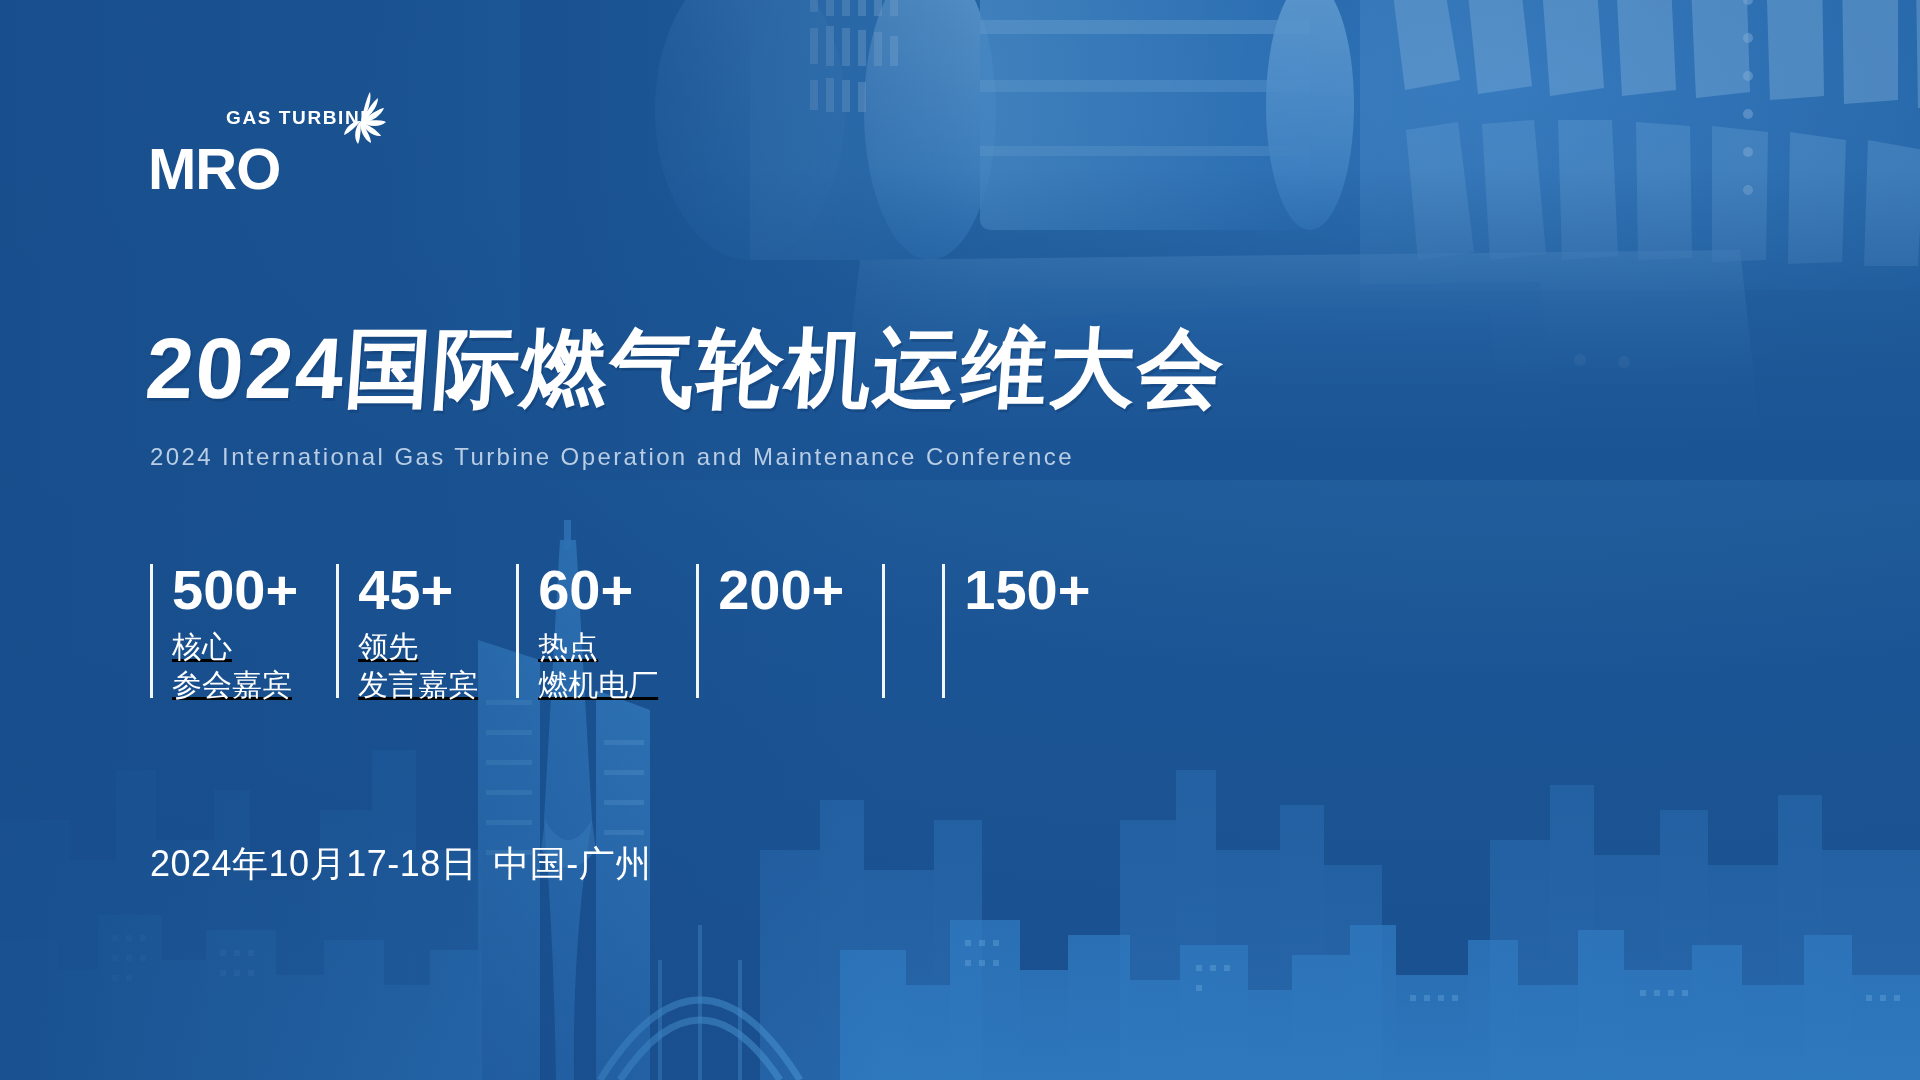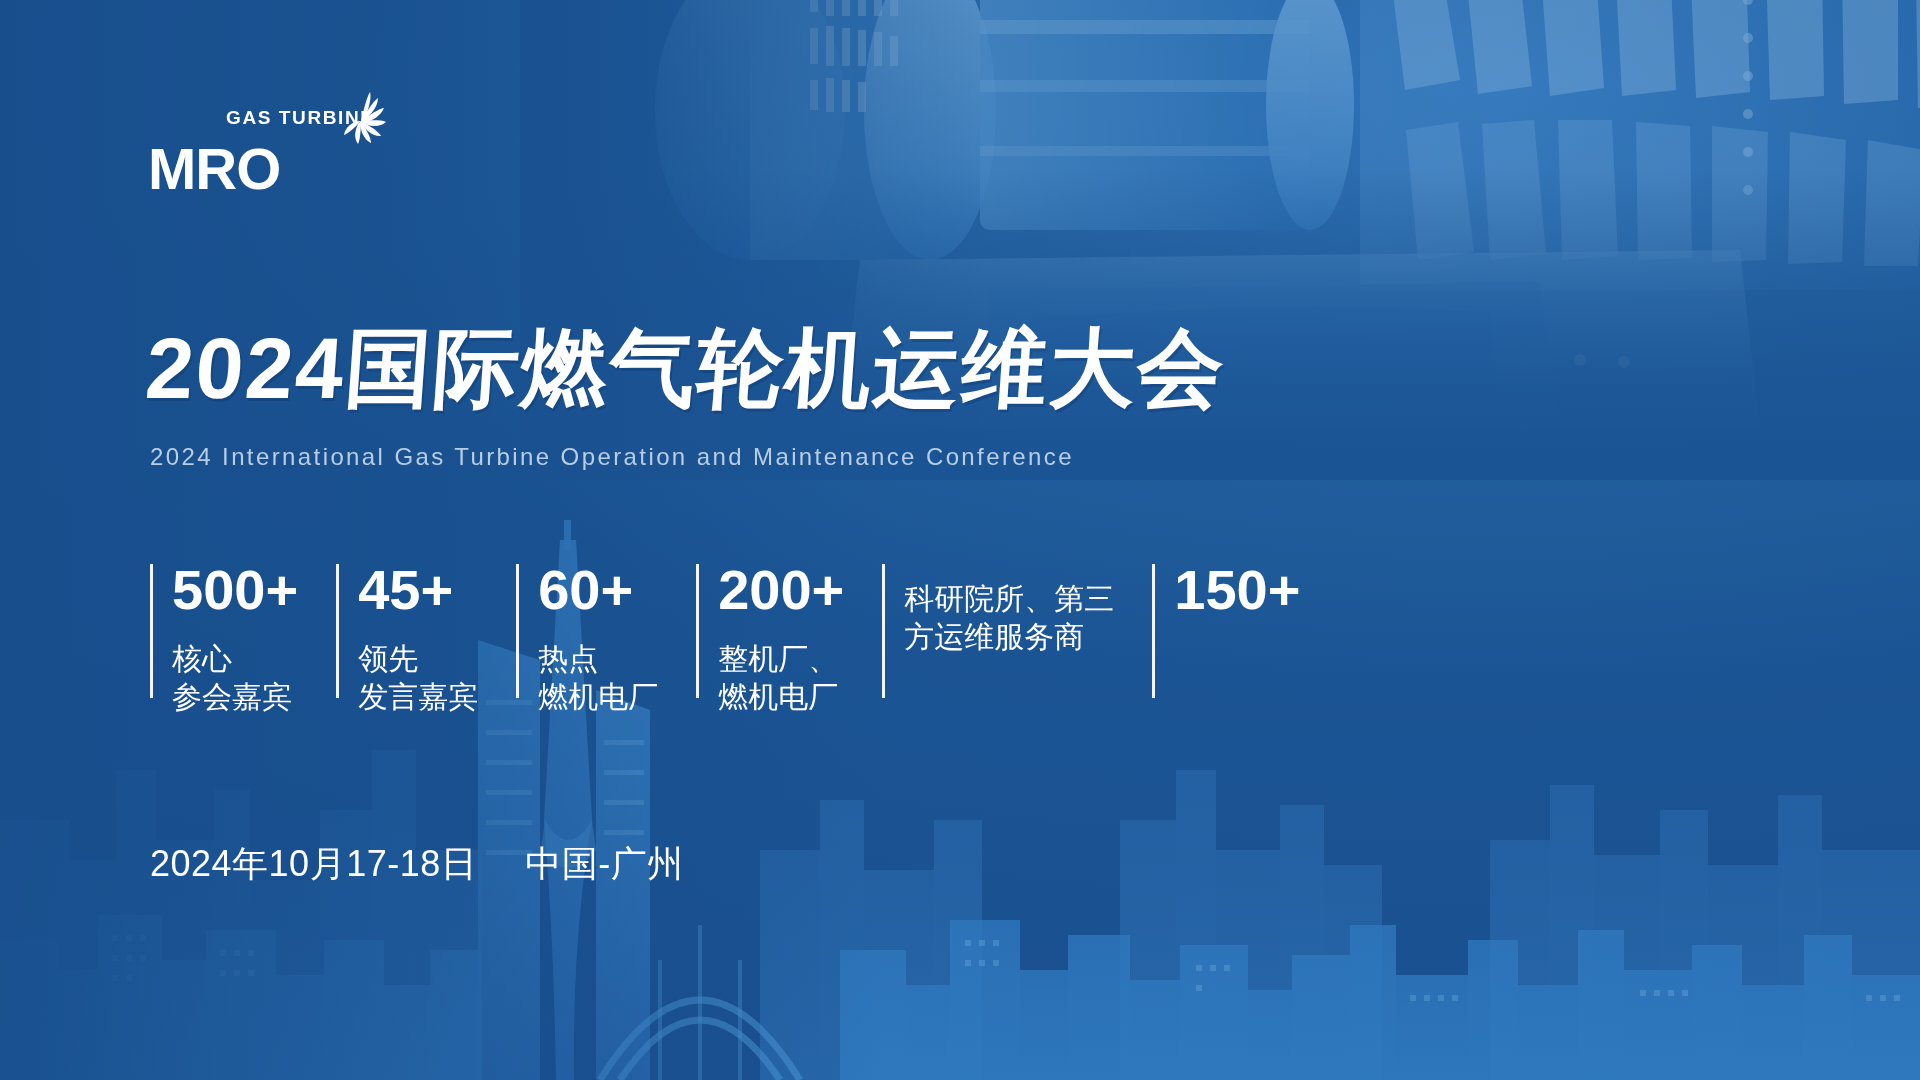--- a/index.html
+++ b/index.html
@@ -125,34 +125,35 @@
   }
   .stat-value{
     color:#ffffff;
     font-size:56px;
     font-weight:700;
     line-height:1.08;
     letter-spacing:0px;
     white-space:nowrap;
   }
   .stat-lines{
-    margin-top:20px;
+    margin-top:8px;
+    text-decoration:underline;
   }
   .stat-line{
     color:#ffffff;
     font-size:30px;
     font-weight:400;
     line-height:1.26;
     white-space:nowrap;
   }
 
   
   .meta{
     position:absolute; left:150px; top:840px;
-    display:flex; align-items:baseline; gap:48px;
+    display:flex; align-items:baseline; gap:16px;
     color:#ffffff;
   }
   .meta-date, .meta-place{
     font-size:36px;
     font-weight:400;
     letter-spacing:.5px;
     white-space:nowrap;
   }
 </style>
 </head>
@@ -448,31 +449,23 @@
       <div class="stat">
         <div class="stat-value">60+</div>
         <div class="stat-lines">
           <div class="stat-line">热点</div>
           <div class="stat-line">燃机电厂</div>
         </div>
       </div>
 
       <div class="stat">
         <div class="stat-value">200+</div>
-        <div class="stat-lines">
-          <div class="stat-line">整机厂、</div>
-          <div class="stat-line">燃机电厂</div>
-        </div>
-      </div>
-
-      <div class="stat">
-        <div class="stat-lines">
-          <div class="stat-line">科研院所、第三</div>
-          <div class="stat-line">方运维服务商</div>
-        </div>
+      </div>
+
+      <div class="stat">
       </div>
 
       <div class="stat">
         <div class="stat-value">150+</div>
       </div>
 
     </div>
 
     <div class="meta">
       <span class="meta-date">2024年10月17-18日</span>

